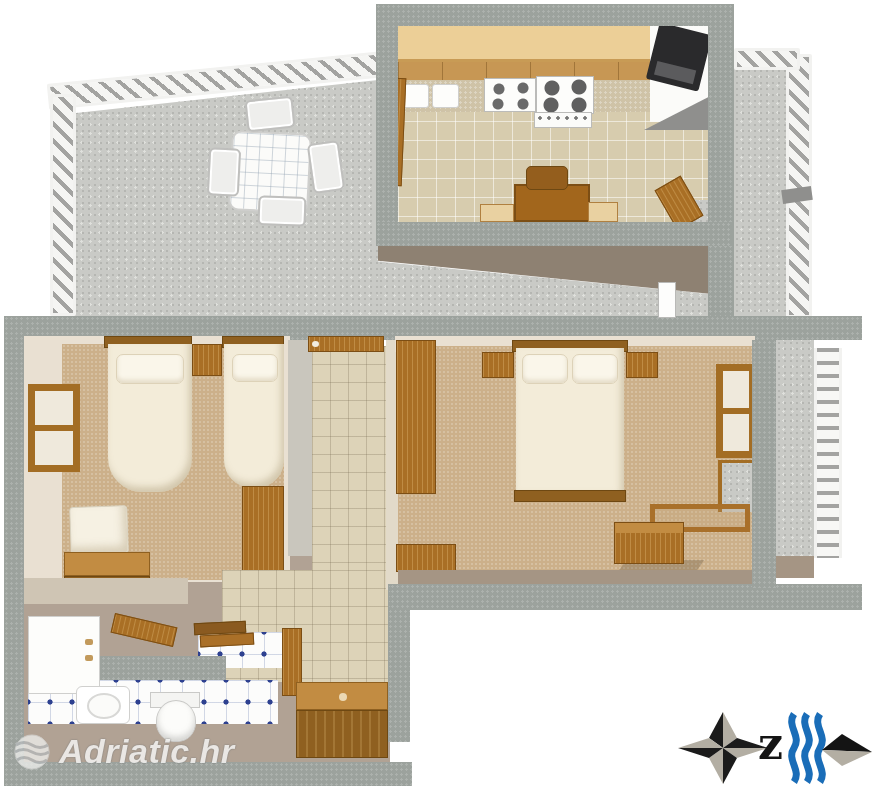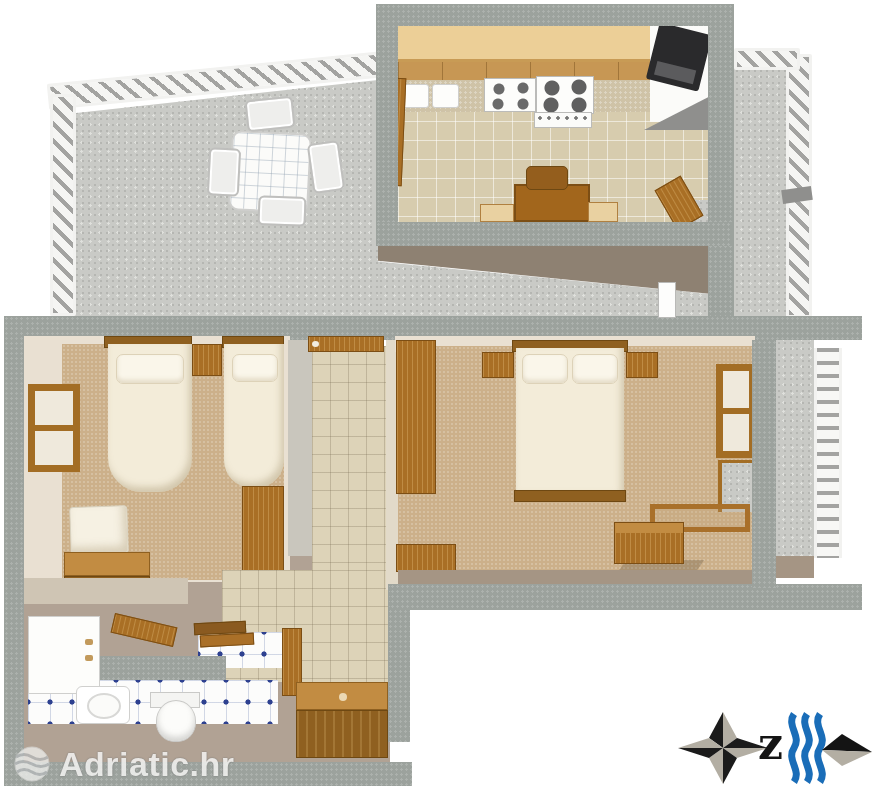--- a/index.html
+++ b/index.html
@@ -17,21 +17,21 @@
   .tile-k{background-color:#d7ccae;background-image:linear-gradient(rgba(255,255,255,.55) 1px,transparent 1px),linear-gradient(90deg,rgba(255,255,255,.55) 1px,transparent 1px);background-size:19px 19px;}
   .tile-h{background-color:#ddd3b8;background-image:linear-gradient(rgba(125,112,88,.30) 1px,transparent 1px),linear-gradient(90deg,rgba(125,112,88,.30) 1px,transparent 1px);background-size:18px 18px;}
   .tile-b{background-color:#fcfcfb;background-image:radial-gradient(circle,#2e4190 0 2.2px,transparent 3px),linear-gradient(rgba(110,130,180,.30) 1px,transparent 1px),linear-gradient(90deg,rgba(110,130,180,.30) 1px,transparent 1px);background-size:22px 22px,22px 22px,22px 22px;background-position:11px 11px,0 0,0 0;}
   .wood{background-color:#a96f25;background-image:linear-gradient(90deg,rgba(255,225,160,.25) 1px,transparent 1px);background-size:5px 100%;border:1px solid #7c4e14;}
   .wood-dark{background:#8f6020;border:1px solid #6e4812;}
   .wood-light{background:#c28c42;border:1px solid #8f6020;}
   .bed{background:#f3ecd9;box-shadow:inset -3px -5px 7px rgba(150,130,90,.35);}
   .pillow{background:#faf6ea;border:1px solid #ddd2b8;border-radius:7px;box-shadow:inset 0 -3px 4px rgba(180,160,120,.3);}
   .chair{background:#eeeeec;border:2px solid #bfbfbd;border-radius:6px;box-shadow:inset 0 0 0 2px #ffffff;}
   .whitefix{background:#fdfdfb;border:1px solid #cfcfcd;}
-  #watermark{display:flex;align-items:flex-end;gap:7px;opacity:.85;pointer-events:none;}
+  #watermark{display:flex;align-items:flex-start;gap:7px;opacity:.85;pointer-events:none;font-style:italic;}
   #watermark .wm-text{font-size:34px;font-weight:700;letter-spacing:.5px;color:#f4f4f2;
       text-shadow:0 0 2px rgba(120,120,120,.85),0 0 1px rgba(120,120,120,.85);}
   #compass-z{font-family:"DejaVu Serif",serif;font-weight:700;font-size:44px;color:#151515;line-height:1;}
 </style>
 </head>
 <body>
 
 <div id="canvas">
 
   <div class="a stone" style="left:74px;top:80px;width:304px;height:238px;clip-path:polygon(0 14%,100% 0,100% 100%,0 100%);"></div>

